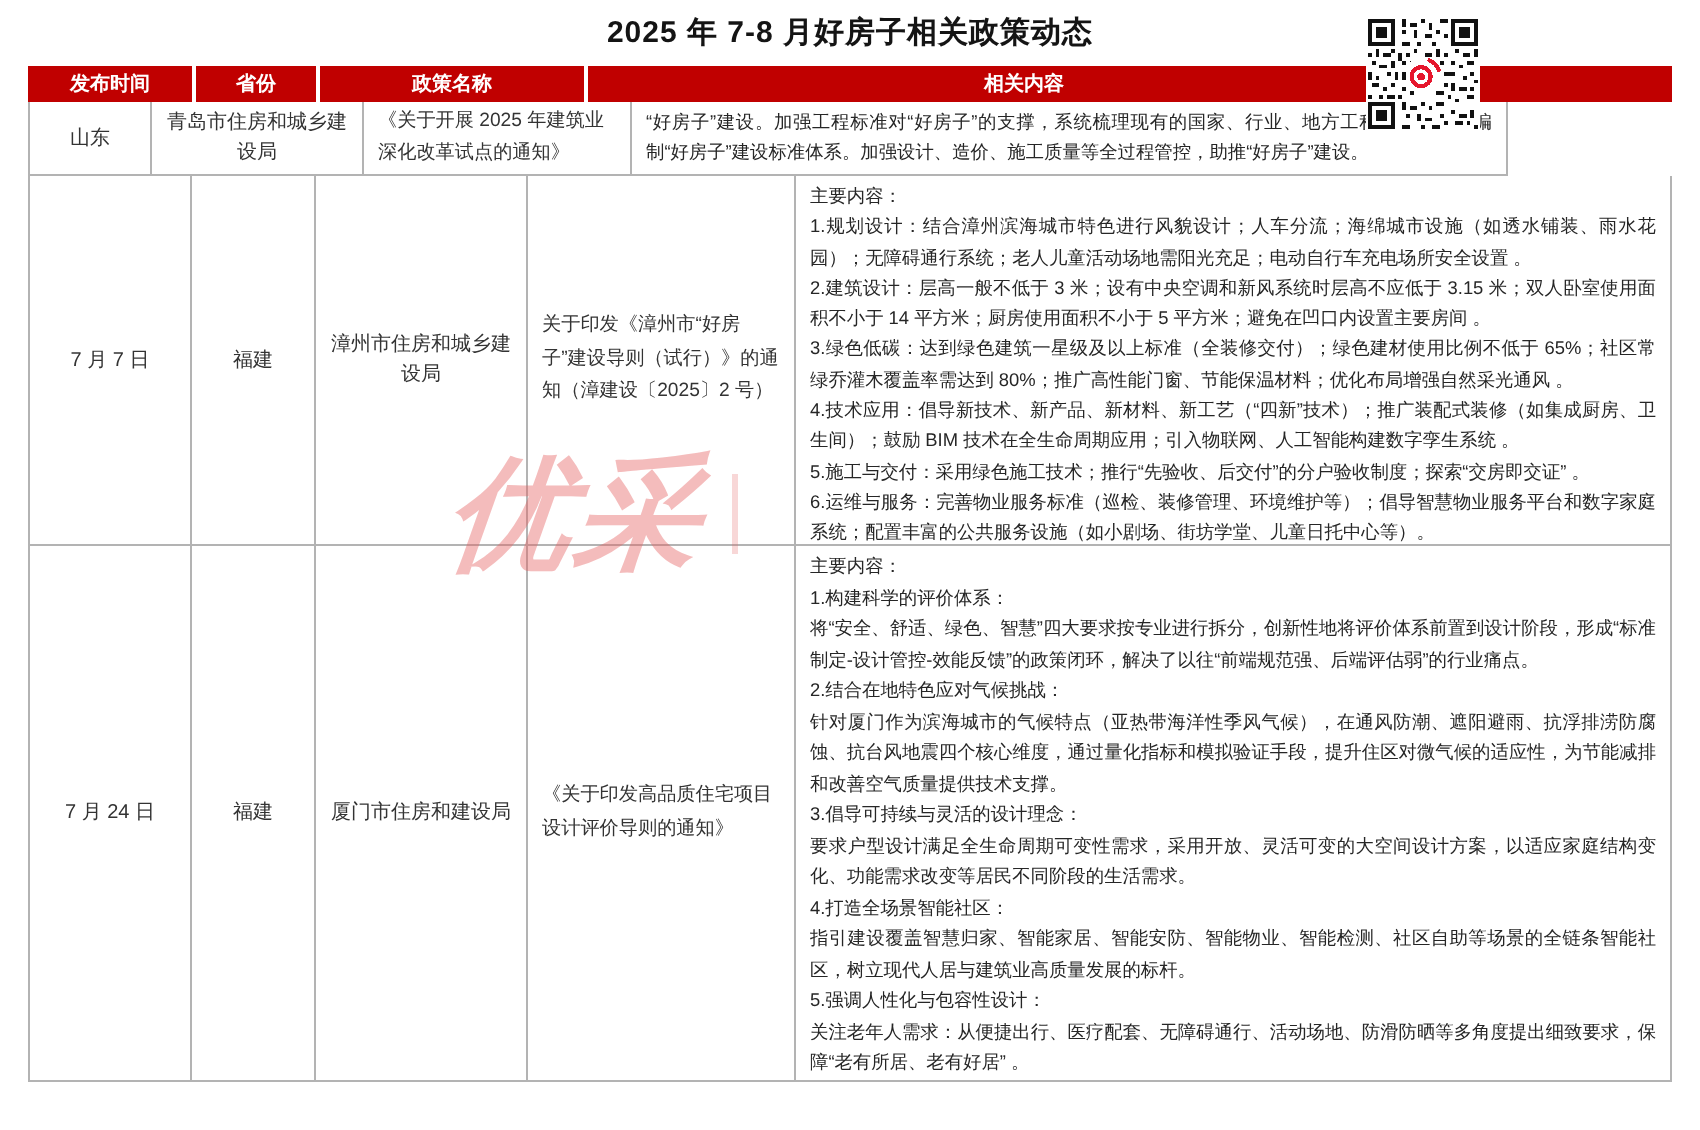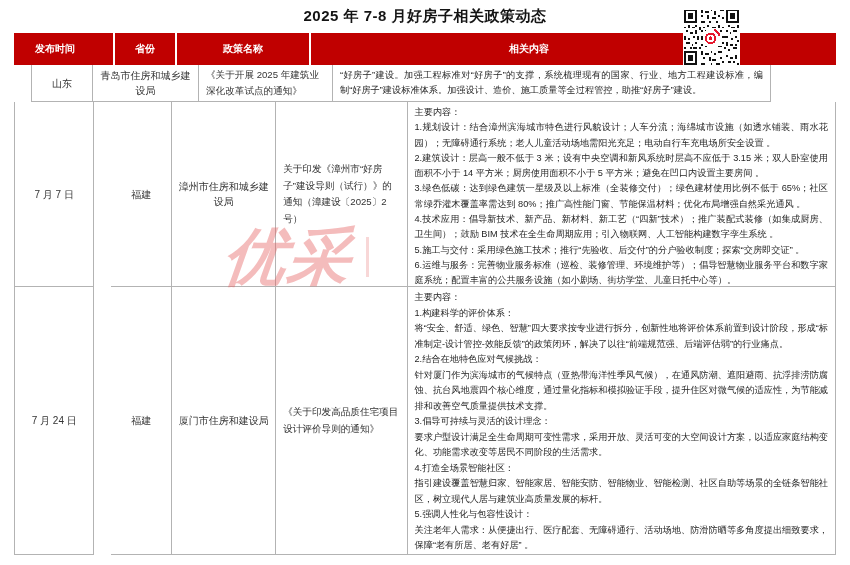--- a/index.html
+++ b/index.html
@@ -2,25 +2,25 @@
 <html><head>
 <meta charset="utf-8">
 <style>
   html,body{margin:0;padding:0;background:#ffffff;}
   .page{position:relative;width:850px;height:565px;background:#ffffff;overflow:hidden;
         font-family:"Liberation Sans", sans-serif;color:#262626;border-radius:13px;}
   .title{position:absolute;top:7px;left:0;width:100%;text-align:center;
          font-size:15px;font-weight:bold;color:#141414;letter-spacing:0.5px;}
   
   .tbl{position:absolute;left:14px;top:33px;width:822px;}
-  .thead{display:flex;height:32px;background:#c00000;}
+  .thead{display:flex;height:18px;background:#c00000;}
   .th{box-sizing:border-box;display:flex;align-items:center;justify-content:center;
       color:#ffffff;font-size:10px;font-weight:bold;}
   .th + .th{border-left:2px solid #ffffff;}
-  .c1{width:82px;}.c2{width:62px;margin-left:17px;}.c3{width:106px;}.c4{width:134px;}.c5{width:438px;}
+  .c1{width:82px;}.c2{width:62px;}.c3{width:106px;}.c4{width:134px;}.c5{width:438px;}
   .tr{display:flex;}
   .td{box-sizing:border-box;border-right:1px solid #b3b3b3;border-bottom:1px solid #b3b3b3;
       font-size:10px;color:#333333;background:#ffffff;}
   .tr .td:first-child{border-left:1px solid #b3b3b3;}
   .td.center{display:flex;align-items:center;justify-content:center;text-align:center;
              padding:0 5px;line-height:15px;}
   .td.policy{display:flex;align-items:center;padding:4px 7px;line-height:16.5px;
              font-size:9.6px;text-align:left;justify-content:center;}
   .td.content{padding:3px 7px 2px;font-size:9.2px;line-height:15.3px;
               white-space:pre-line;text-align:justify;color:#262626;}

